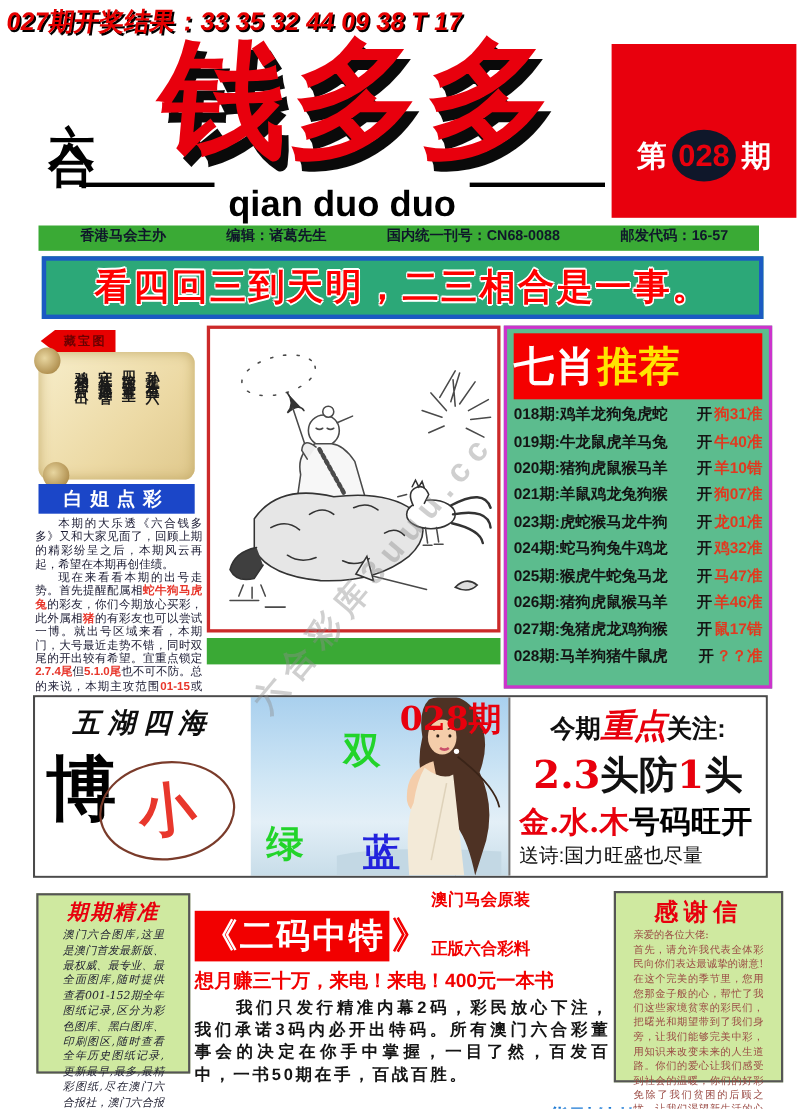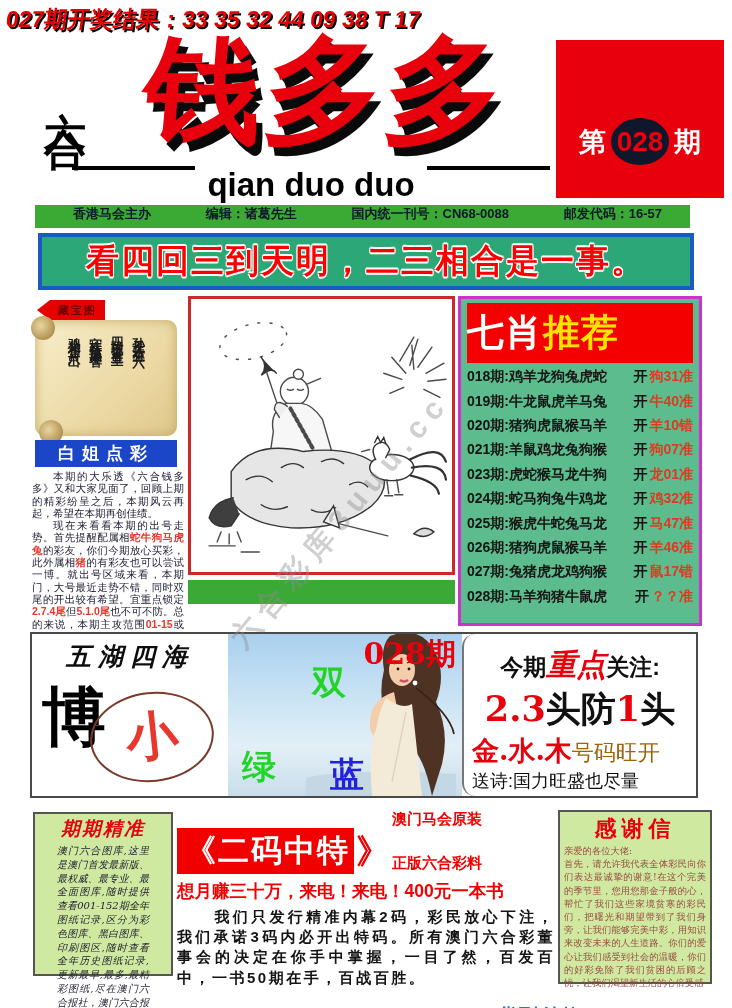--- a/index.html
+++ b/index.html
@@ -148,28 +148,28 @@
     width:234px;position:relative;overflow:hidden;
     background:linear-gradient(180deg,#a9d0ee 0%,#cfe6f5 45%,#e3eff7 70%,#c8dde9 100%);
   }
   .ov{position:absolute;font-weight:700;white-space:nowrap;}
   #ov-issue{right:6px;top:0px;font-size:30px;color:#e8000d;font-family:"DejaVu Serif",serif;}
   #ov-shuang{left:84px;top:26px;font-size:34px;color:#22d42a;}
   #ov-lv{left:14px;top:110px;font-size:34px;color:#22d42a;}
   #ov-lan{left:102px;top:118px;font-size:34px;color:#2222dd;border-bottom:2px solid #222288;}
   #mid-focus{
     flex:1;border-left:2px solid #777;padding:3px 8px;display:flex;
-    flex-direction:column;justify-content:flex-end;background:#fff;border-radius:13px;
+    flex-direction:column;justify-content:center;background:#fff;
   }
   .fl1{font-size:23px;font-weight:700;color:#0f0f0f;white-space:nowrap;text-align:center;}
   .fl1 .zd{color:#e8000d;font-size:30px;font-weight:900;font-style:italic;}
   .fl2{font-size:35px;font-weight:700;color:#111;white-space:nowrap;text-align:center;font-family:"DejaVu Serif",serif;}
   .fl2 .r{color:#e8000d;}
   .fl3{font-size:27px;font-weight:700;color:#e8000d;white-space:nowrap;font-family:"DejaVu Serif",serif;}
-  .fl3 .b{color:#a16207;font-size:22px;font-weight:400;font-family:"Liberation Sans",sans-serif;}
+  .fl3 .b{color:#000000;font-size:28px;font-weight:700;font-family:"Liberation Sans",sans-serif;}
   .fl4{font-size:18px;color:#101010;white-space:nowrap;font-weight:400;}
 
   
   #bottom-left{
     left:33px;top:812px;width:140px;height:164px;background:#cfe9a0;
     border:2px solid #555;padding:2px 22px;font-style:italic;
   }
   #bottom-left h3{
     margin:0;text-align:center;color:#e8000d;font-size:19px;font-weight:900;letter-spacing:2px;
   }
@@ -189,21 +189,21 @@
   #bm-hotline{color:#f20000;font-size:17.5px;font-weight:900;margin-top:5px;white-space:nowrap;}
   #bm-body{
     font-size:15px;font-weight:700;color:#141414;letter-spacing:2.5px;line-height:1.36;
     text-align:justify;text-indent:2.5em;margin-top:4px;
   }
   #bm-bottom{display:flex;justify-content:space-between;align-items:center;margin-top:3px;}
   #bm-note{color:#1d7ad4;font-size:12.3px;font-weight:700;white-space:nowrap;margin-top:32px;}
   #bm-pay{color:#1d7ad4;font-size:19px;font-weight:900;letter-spacing:2px;white-space:nowrap;}
   #bottom-right{
     left:558px;top:810px;width:154px;height:174px;background:#cfe9a0;
-    border:2px solid #555;padding:2px 4px;
+    border:2px solid #555;padding:2px 16px;
   }
   #bottom-right h3{
     margin:0;text-align:center;color:#e8000d;font-size:22px;font-weight:900;letter-spacing:5px;
   }
   #bottom-right .bd{
     font-size:9.3px;color:#9a4a44;line-height:1.42;text-align:justify;
     white-space:pre-line;font-family:"DejaVu Serif",serif;
   }
 
   

